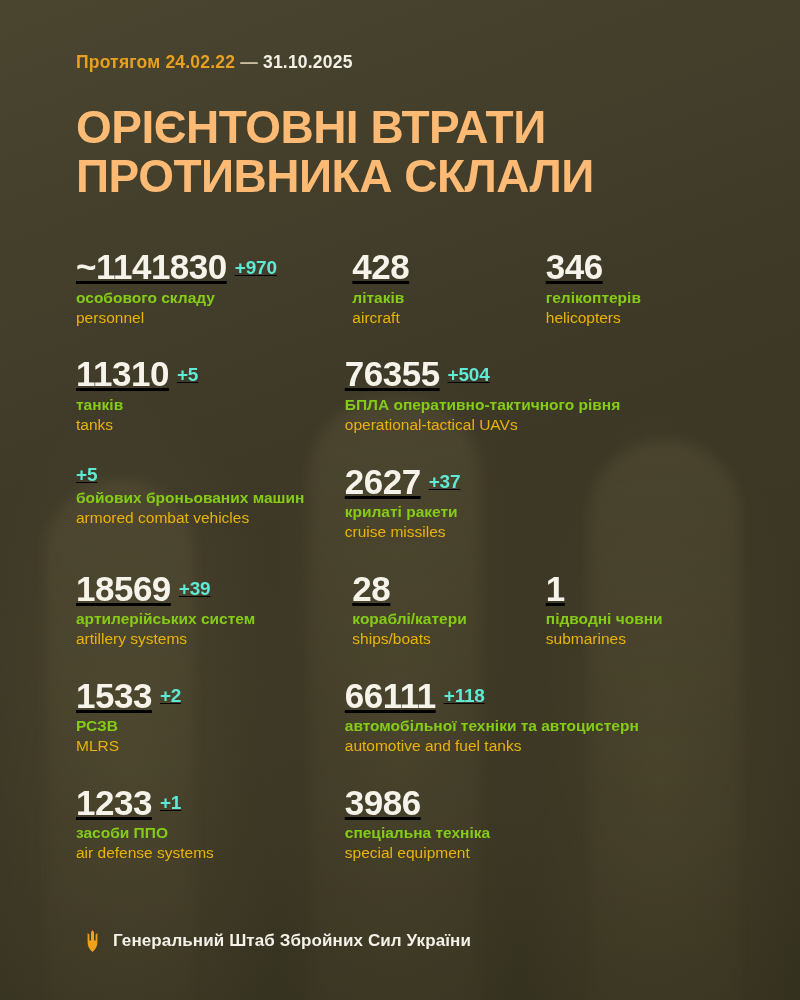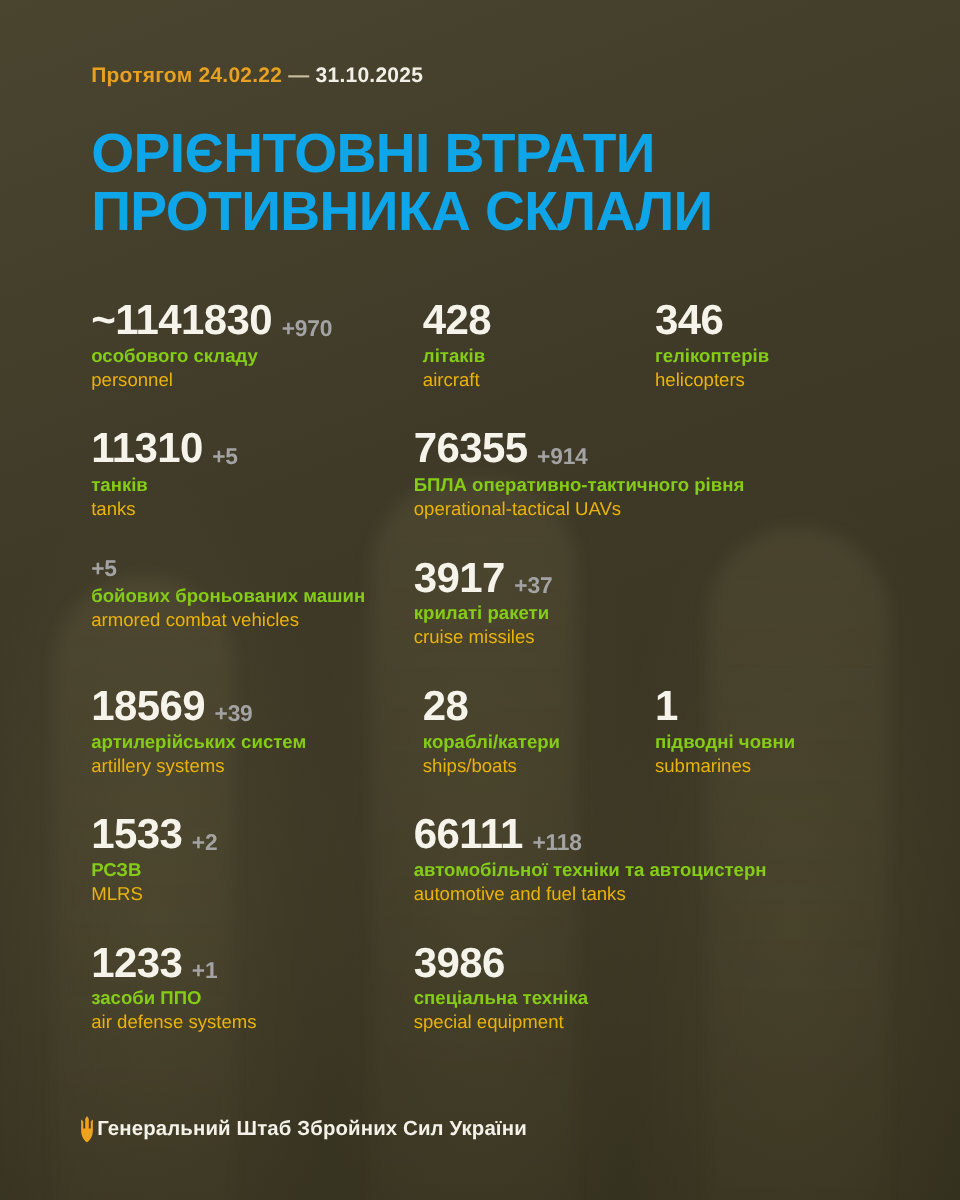--- a/index.html
+++ b/index.html
@@ -51,21 +51,21 @@
     letter-spacing: 0.2px;
     margin-bottom: 30px;
   }
   .period .dash { color: #c9bda0; font-weight: bold; }
   .period .date { color: #f2f0e6; }
 
   .title {
     font-size: 46px;
     line-height: 1.07;
     font-weight: bold;
-    color: #0ea5e9;
+    color: #fdba74;
     letter-spacing: -0.5px;
     text-transform: uppercase;
     margin-bottom: 48px;
   }
   .title span { display: block; }
 
   .grid {
     position: relative;
   }
   .row {
@@ -75,55 +75,57 @@
   .cell {
     box-sizing: border-box;
   }
   .c1 { width: 300px; }
   .c2 { width: 210px; }
   .c3 { width: 200px; }
   .wide { width: 430px; }
 
   .num-line {
     display: flex;
-    align-items: flex-end;
+    align-items: center;
     gap: 8px;
     margin-bottom: 2px;
+    text-decoration: underline;
   }
   .num {
     font-size: 35px;
     font-weight: bold;
     color: #f5f3ea;
     letter-spacing: -0.5px;
     line-height: 1.05;
   }
   .delta {
     font-size: 19px;
     font-weight: bold;
-    color: #a3a3a3;
+    color: #5eead4;
     letter-spacing: -0.2px;
   }
   .lbl-ua {
     font-size: 15.5px;
     font-weight: bold;
     color: #84cc16;
     line-height: 1.3;
   }
   .lbl-en {
     font-size: 15.5px;
     color: #eab308;
     line-height: 1.3;
   }
 
   .footer {
     position: absolute;
-    left: 64px;
+    left: 84px;
     bottom: 48px;
     display: flex;
     align-items: center;
+    gap: 12px;
     text-align: right;
   }
   .trident {
     width: 17px;
     height: 22px;
     color: #f0a21a;
   }
   .footer-text {
     font-size: 17px;
     font-weight: bold;
@@ -187,38 +189,38 @@
         <div class="num-line">
           <span class="num">11310</span>
           <span class="delta">+5</span>
         </div>
         <div class="lbl-ua">танків</div>
         <div class="lbl-en">tanks</div>
       </div>
       <div class="cell wide">
         <div class="num-line">
           <span class="num">76355</span>
-          <span class="delta">+914</span>
+          <span class="delta">+504</span>
         </div>
         <div class="lbl-ua">БПЛА оперативно-тактичного рівня</div>
         <div class="lbl-en">operational-tactical UAVs</div>
       </div>
     </div>
 
     <div class="row">
       <div class="cell c1">
         <div class="num-line">
           <span class="delta">+5</span>
         </div>
         <div class="lbl-ua">бойових броньованих машин</div>
         <div class="lbl-en">armored combat vehicles</div>
       </div>
       <div class="cell wide">
         <div class="num-line">
-          <span class="num">3917</span>
+          <span class="num">2627</span>
           <span class="delta">+37</span>
         </div>
         <div class="lbl-ua">крилаті ракети</div>
         <div class="lbl-en">cruise missiles</div>
       </div>
     </div>
 
     <div class="row">
       <div class="cell c1">
         <div class="num-line">

